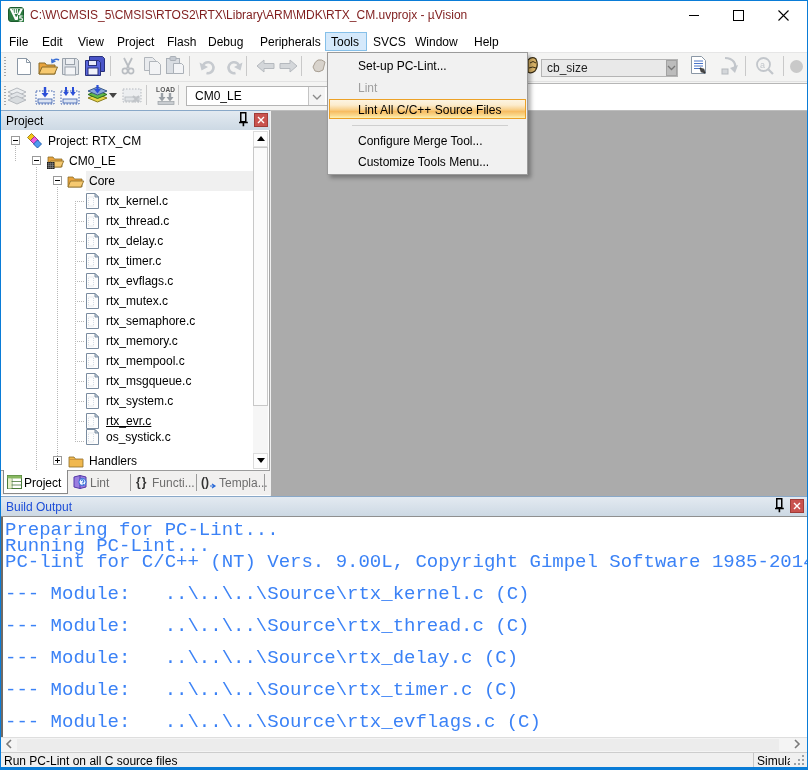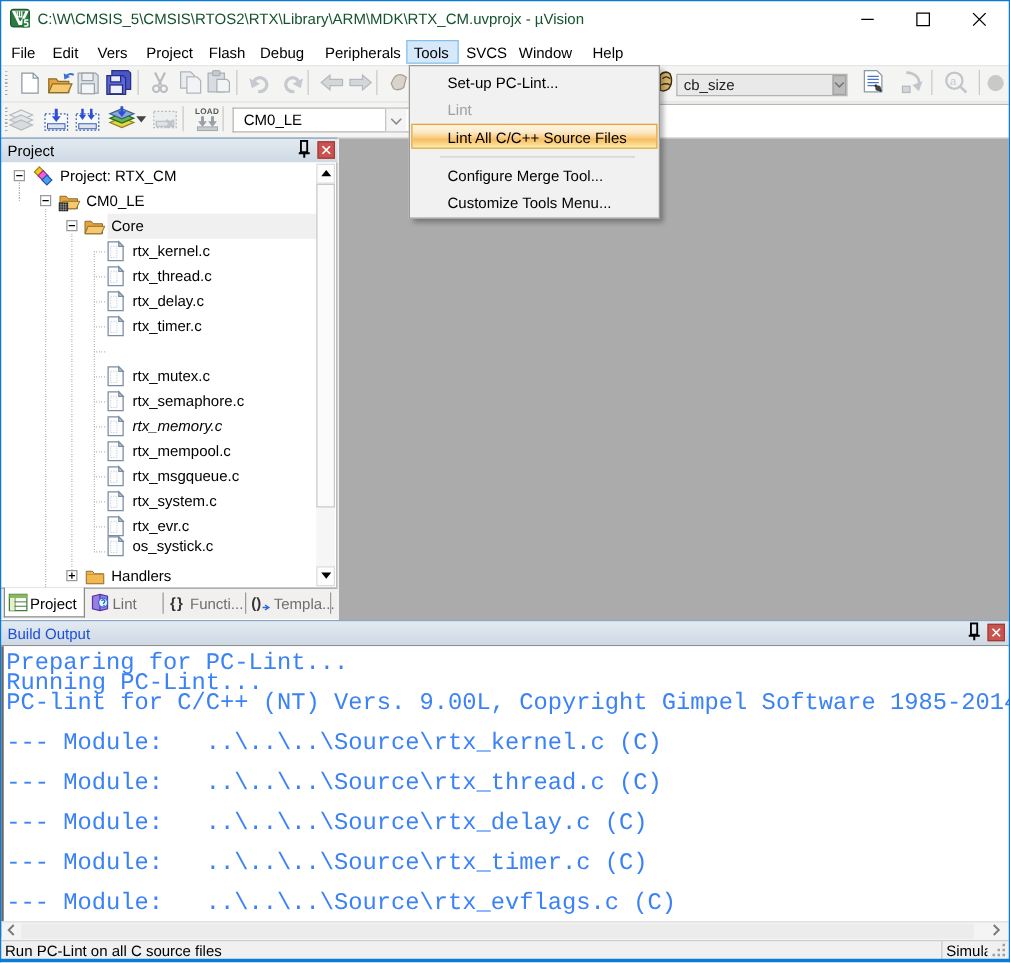--- a/index.html
+++ b/index.html
@@ -5,21 +5,21 @@
   html,body{margin:0;padding:0;}
   body{width:808px;height:770px;position:relative;background:#fff;
        font-family:"Liberation Sans",sans-serif;overflow:hidden;}
   .abs{position:absolute;}
   
   #b-top{left:0;top:0;width:808px;height:1px;background:#0a7cd7;}
   #b-left{left:0;top:0;width:1px;height:770px;background:#0a7cd7;}
   #b-right{left:807px;top:0;width:1px;height:770px;background:#0a7cd7;}
   #b-bot{left:0;top:767px;width:808px;height:3px;background:#0a7cd7;}
   
-  #title-text{left:30px;top:8px;font-size:12px;color:#14532d;white-space:pre;}
+  #title-text{left:30px;top:8px;font-size:12px;color:#7f1d1d;white-space:pre;}
   
   .mitem{top:35px;height:15px;font-size:12px;color:#000;line-height:15px;text-align:center;}
   #tools-hl{left:325px;top:32px;width:42px;height:19px;background:#d5e9fb;border:1px solid #86c0e9;box-sizing:border-box;}
   
   #tbarea{left:1px;top:52px;width:806px;height:58px;background:#f4f4f3;}
   #tb-div1{left:1px;top:52px;width:806px;height:1px;background:#e6e6e6;}
   #tb-div2{left:1px;top:81px;width:806px;height:1px;background:#e2e2e2;}
   #tb-div3{left:1px;top:110px;width:806px;height:1px;background:#bdbdbd;}
   .grip{width:2px;background-image:repeating-linear-gradient(to bottom,#a8a8a8 0,#a8a8a8 1px,transparent 1px,transparent 3px);}
   .tsep{width:1px;background:#c9c9c9;}
@@ -80,21 +80,21 @@
 
   <div class="abs" style="left:689px;top:15px;width:10px;height:1px;background:#000;"></div>
   <div class="abs" style="left:733px;top:10px;width:9px;height:9px;border:1px solid #000;"></div>
   <svg class="abs" style="left:778px;top:10px;" width="12" height="12">
     <path d="M0.5,0.5 L10.5,10.5 M10.5,0.5 L0.5,10.5" stroke="#000" stroke-width="1.1" fill="none"></path>
   </svg>
 
   <div class="abs" id="tools-hl"></div>
   <span class="abs mitem" style="left:9px;">File</span>
   <span class="abs mitem" style="left:42px;">Edit</span>
-  <span class="abs mitem" style="left:78px;">Vers</span>
+  <span class="abs mitem" style="left:78px;">View</span>
   <span class="abs mitem" style="left:117px;">Project</span>
   <span class="abs mitem" style="left:167px;">Flash</span>
   <span class="abs mitem" style="left:208px;">Debug</span>
   <span class="abs mitem" style="left:260px;">Peripherals</span>
   <span class="abs mitem" style="left:331px;">Tools</span>
   <span class="abs mitem" style="left:373px;">SVCS</span>
   <span class="abs mitem" style="left:415px;">Window</span>
   <span class="abs mitem" style="left:474px;">Help</span>
 
   <div class="abs" id="tbarea"></div>
@@ -330,37 +330,45 @@
       <span class="lbl" style="left:105px;">rtx_delay.c</span>
     </div>
 <div class="trow" style="top:121px;">
       <svg style="left:85px;top:2px;" width="13" height="16">
 <path d="M0.5,0.5 L9,0.5 L12.5,4 L12.5,15.5 L0.5,15.5 Z" fill="#fdfdfd" stroke="#7a8ca0" stroke-width="1"></path>
 <path d="M9,0.5 L9,4 L12.5,4 Z" fill="#c8d4e0" stroke="#7a8ca0" stroke-width="1"></path>
 <rect x="2.5" y="4" width="5" height="9" fill="none" stroke="#c0ccd8" stroke-width="0.7" stroke-dasharray="1,1"></rect>
 </svg>
       <span class="lbl" style="left:105px;">rtx_timer.c</span>
     </div>
+<div class="trow" style="top:141px;">
+      <svg style="left:85px;top:2px;" width="13" height="16">
+<path d="M0.5,0.5 L9,0.5 L12.5,4 L12.5,15.5 L0.5,15.5 Z" fill="#fdfdfd" stroke="#7a8ca0" stroke-width="1"></path>
+<path d="M9,0.5 L9,4 L12.5,4 Z" fill="#c8d4e0" stroke="#7a8ca0" stroke-width="1"></path>
+<rect x="2.5" y="4" width="5" height="9" fill="none" stroke="#c0ccd8" stroke-width="0.7" stroke-dasharray="1,1"></rect>
+</svg>
+      <span class="lbl" style="left:105px;">rtx_evflags.c</span>
+    </div>
 <div class="trow" style="top:161px;">
       <svg style="left:85px;top:2px;" width="13" height="16">
 <path d="M0.5,0.5 L9,0.5 L12.5,4 L12.5,15.5 L0.5,15.5 Z" fill="#fdfdfd" stroke="#7a8ca0" stroke-width="1"></path>
 <path d="M9,0.5 L9,4 L12.5,4 Z" fill="#c8d4e0" stroke="#7a8ca0" stroke-width="1"></path>
 <rect x="2.5" y="4" width="5" height="9" fill="none" stroke="#c0ccd8" stroke-width="0.7" stroke-dasharray="1,1"></rect>
 </svg>
       <span class="lbl" style="left:105px;">rtx_mutex.c</span>
     </div>
 <div class="trow" style="top:181px;padding-left:12px;">
       <svg style="left:85px;top:2px;" width="13" height="16">
 <path d="M0.5,0.5 L9,0.5 L12.5,4 L12.5,15.5 L0.5,15.5 Z" fill="#fdfdfd" stroke="#7a8ca0" stroke-width="1"></path>
 <path d="M9,0.5 L9,4 L12.5,4 Z" fill="#c8d4e0" stroke="#7a8ca0" stroke-width="1"></path>
 <rect x="2.5" y="4" width="5" height="9" fill="none" stroke="#c0ccd8" stroke-width="0.7" stroke-dasharray="1,1"></rect>
 </svg>
       <span class="lbl" style="left:105px;">rtx_semaphore.c</span>
     </div>
-<div class="trow" style="top:201px;font-style:italic;">
+<div class="trow" style="top:201px;">
       <svg style="left:85px;top:2px;" width="13" height="16">
 <path d="M0.5,0.5 L9,0.5 L12.5,4 L12.5,15.5 L0.5,15.5 Z" fill="#fdfdfd" stroke="#7a8ca0" stroke-width="1"></path>
 <path d="M9,0.5 L9,4 L12.5,4 Z" fill="#c8d4e0" stroke="#7a8ca0" stroke-width="1"></path>
 <rect x="2.5" y="4" width="5" height="9" fill="none" stroke="#c0ccd8" stroke-width="0.7" stroke-dasharray="1,1"></rect>
 </svg>
       <span class="lbl" style="left:105px;">rtx_memory.c</span>
     </div>
 <div class="trow" style="top:221px;">
       <svg style="left:85px;top:2px;" width="13" height="16">
 <path d="M0.5,0.5 L9,0.5 L12.5,4 L12.5,15.5 L0.5,15.5 Z" fill="#fdfdfd" stroke="#7a8ca0" stroke-width="1"></path>
@@ -384,21 +392,21 @@
 <rect x="2.5" y="4" width="5" height="9" fill="none" stroke="#c0ccd8" stroke-width="0.7" stroke-dasharray="1,1"></rect>
 </svg>
       <span class="lbl" style="left:105px;">rtx_system.c</span>
     </div>
 <div class="trow" style="top:281px;">
       <svg style="left:85px;top:2px;" width="13" height="16">
 <path d="M0.5,0.5 L9,0.5 L12.5,4 L12.5,15.5 L0.5,15.5 Z" fill="#fdfdfd" stroke="#7a8ca0" stroke-width="1"></path>
 <path d="M9,0.5 L9,4 L12.5,4 Z" fill="#c8d4e0" stroke="#7a8ca0" stroke-width="1"></path>
 <rect x="2.5" y="4" width="5" height="9" fill="none" stroke="#c0ccd8" stroke-width="0.7" stroke-dasharray="1,1"></rect>
 </svg>
-      <span class="lbl" style="left:105px;">rtx_evr.c</span>
+      <span class="lbl" style="left:105px;text-decoration:underline;">rtx_evr.c</span>
     </div>
 <div class="trow" style="top:297px;padding-left:48px;">
       <svg style="left:85px;top:2px;" width="13" height="16">
 <path d="M0.5,0.5 L9,0.5 L12.5,4 L12.5,15.5 L0.5,15.5 Z" fill="#fdfdfd" stroke="#7a8ca0" stroke-width="1"></path>
 <path d="M9,0.5 L9,4 L12.5,4 Z" fill="#c8d4e0" stroke="#7a8ca0" stroke-width="1"></path>
 <rect x="2.5" y="4" width="5" height="9" fill="none" stroke="#c0ccd8" stroke-width="0.7" stroke-dasharray="1,1"></rect>
 </svg>
       <span class="lbl" style="left:105px;">os_systick.c</span>
     </div>
 <div class="trow" style="top:321px;">

